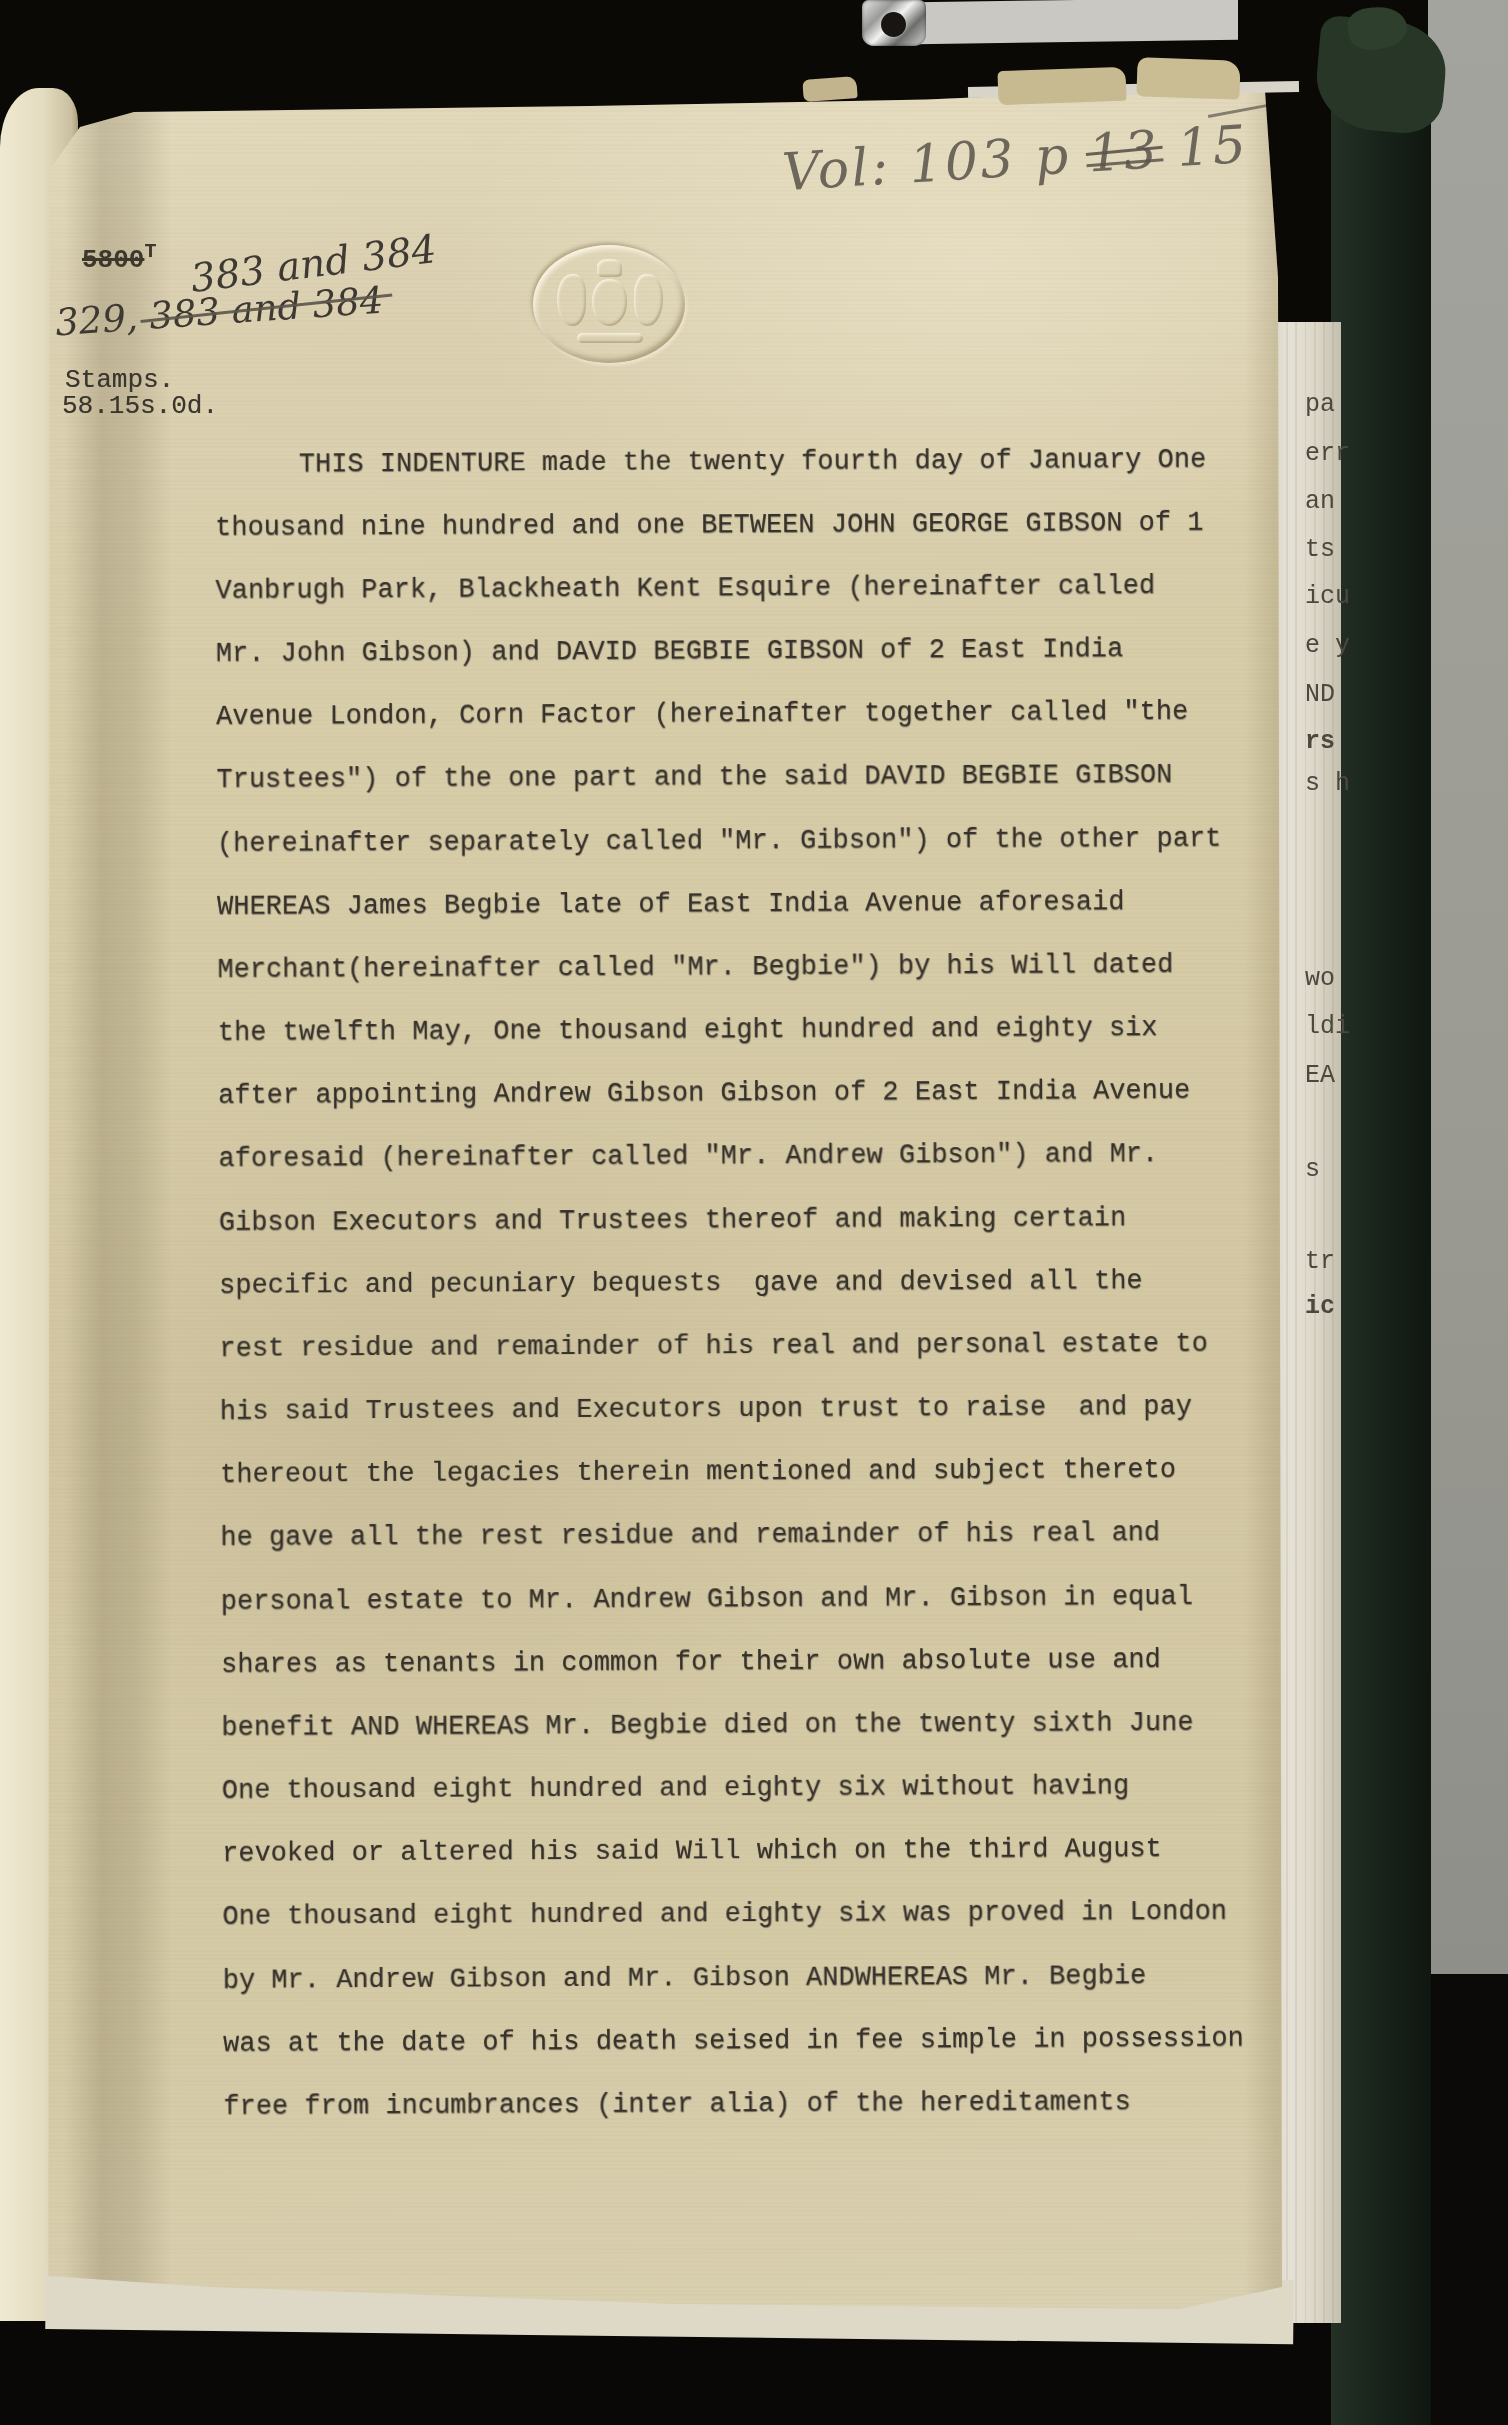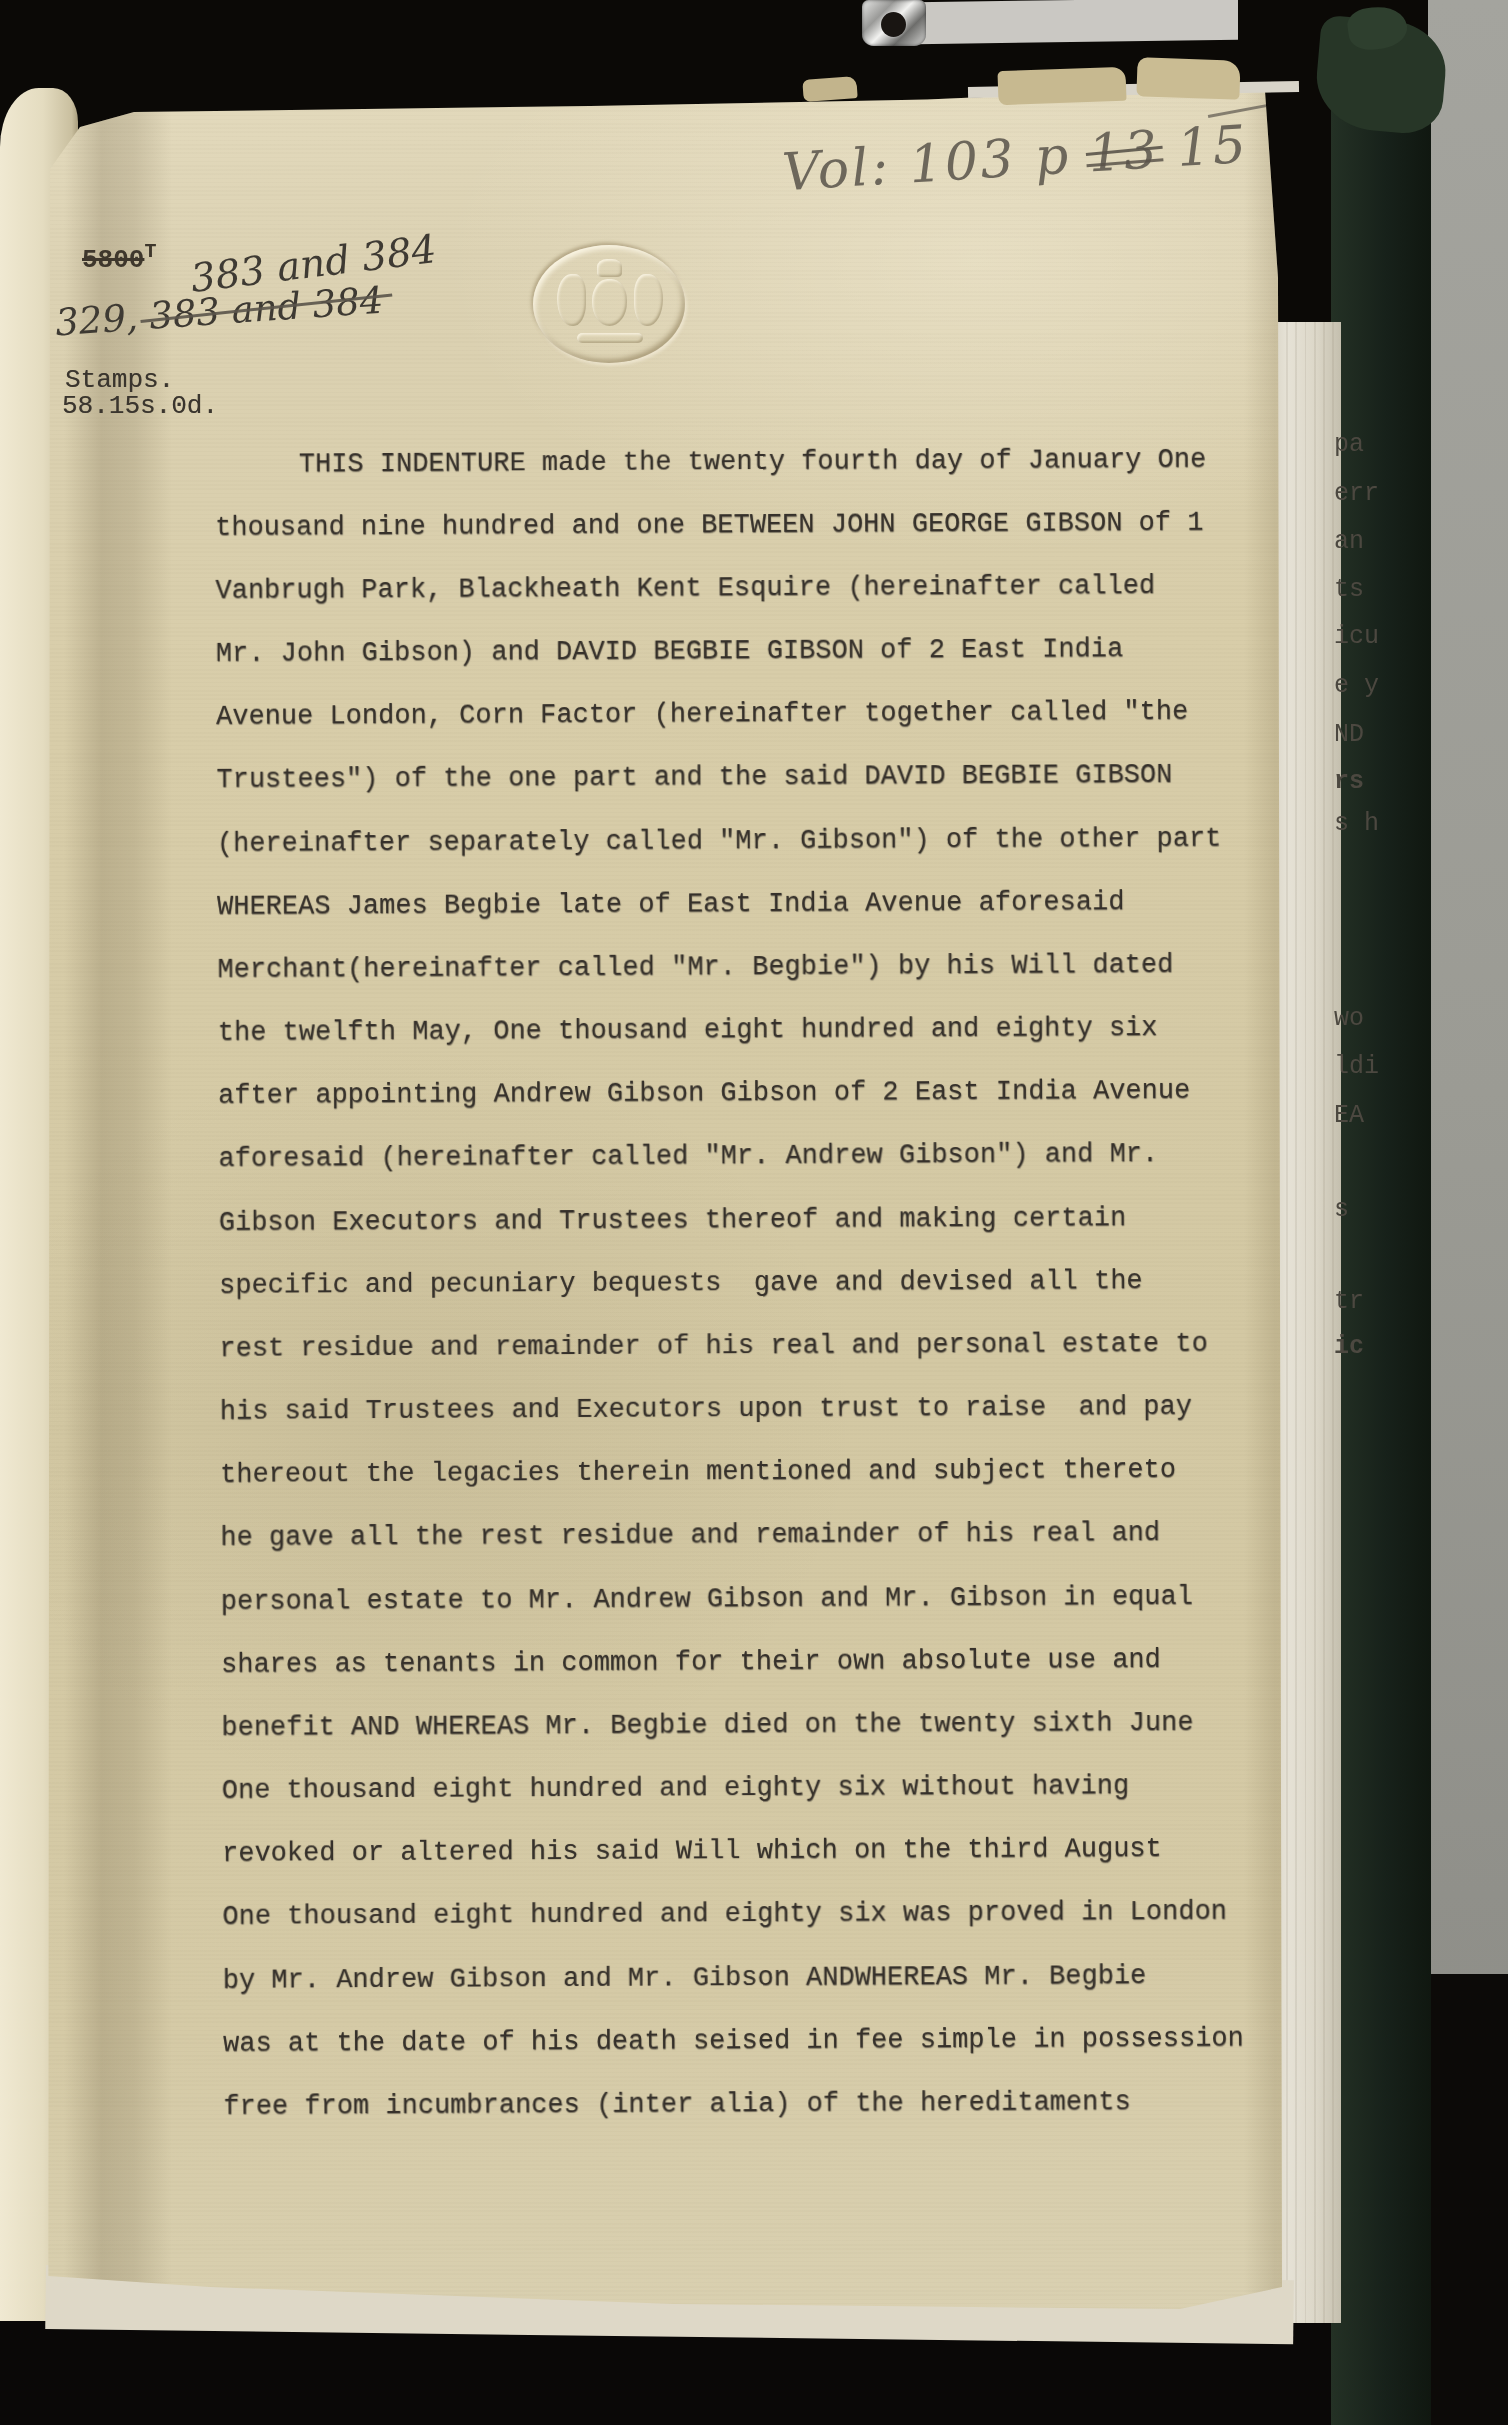--- a/index.html
+++ b/index.html
@@ -91,22 +91,22 @@
   .stamps-label{left:25px;top:284px;}
   .stamps-value{left:22px;top:310px;}
 
   
   .body-text{left:0;top:0;width:100%;height:100%;transform:rotate(-0.3deg);transform-origin:152px 422px;}
   .typed-line{position:absolute;left:175px;height:35px;white-space:pre;
         font-family:"Liberation Mono","DejaVu Sans Mono",monospace;font-size:27px;color:#35302a;
         text-shadow:0.3px 0.5px 0.8px rgba(53,48,42,.55);filter:blur(0.2px);}
 
   
-  .fragment{position:absolute;left:1334px;font-family:"Liberation Mono","DejaVu Sans Mono",monospace;
-        font-size:25px;color:#4c4840;white-space:pre;filter:blur(0.3px);margin-top:40px;}
+  .fragment{position:absolute;left:1305px;font-family:"Liberation Mono","DejaVu Sans Mono",monospace;
+        font-size:25px;color:#4c4840;white-space:pre;filter:blur(0.3px);}
 </style>
 </head>
 <body>
 
 <div class="abs black-top"></div>
 <div class="abs black-top-right"></div>
 <div class="abs black-bottom"></div>
 <div class="abs black-bottom-right"></div>
 <div class="abs cover"></div>
 <div class="abs cover-fray"></div>

